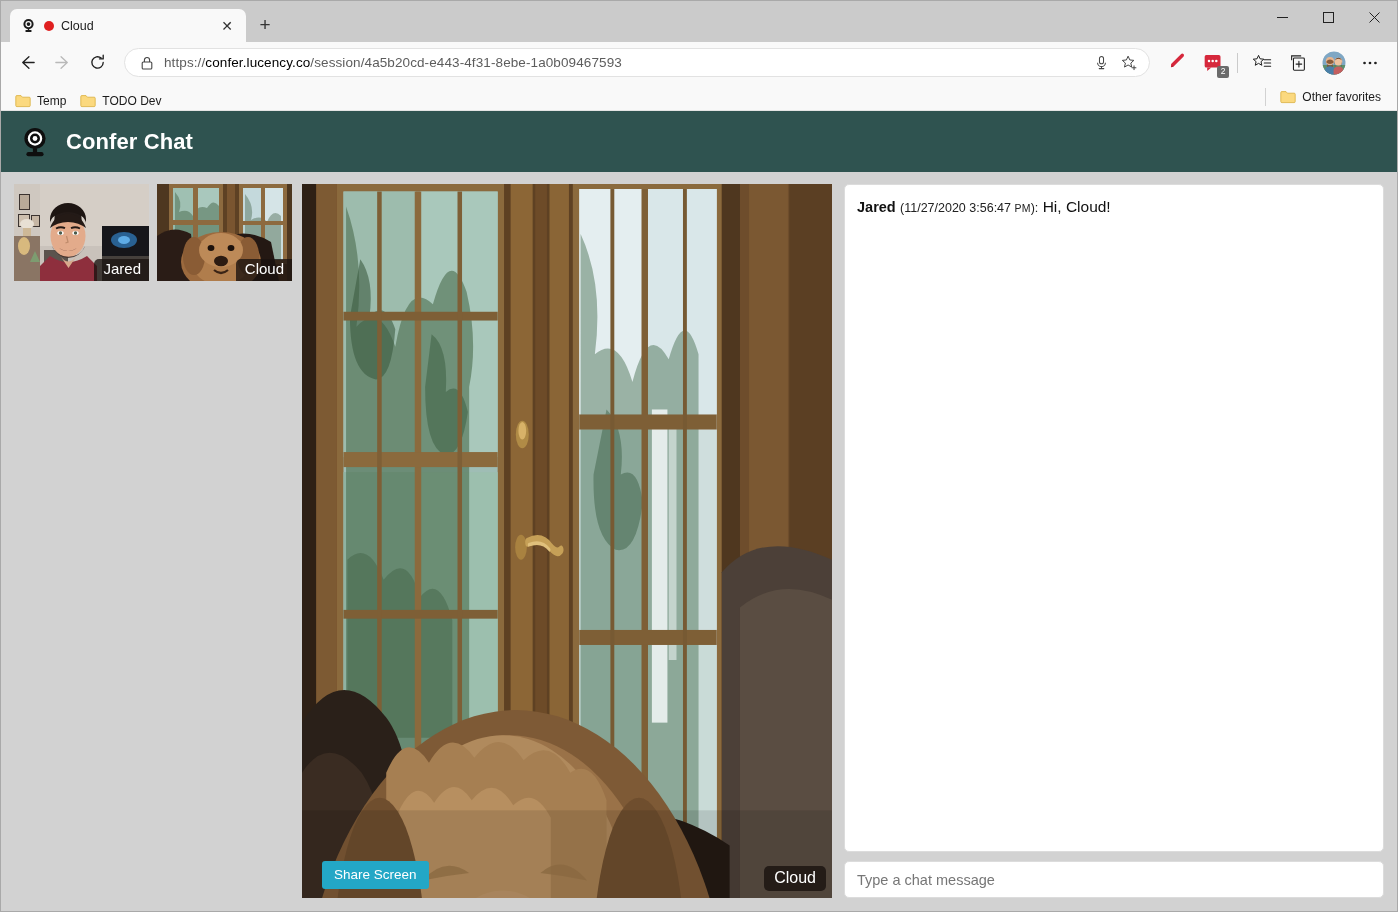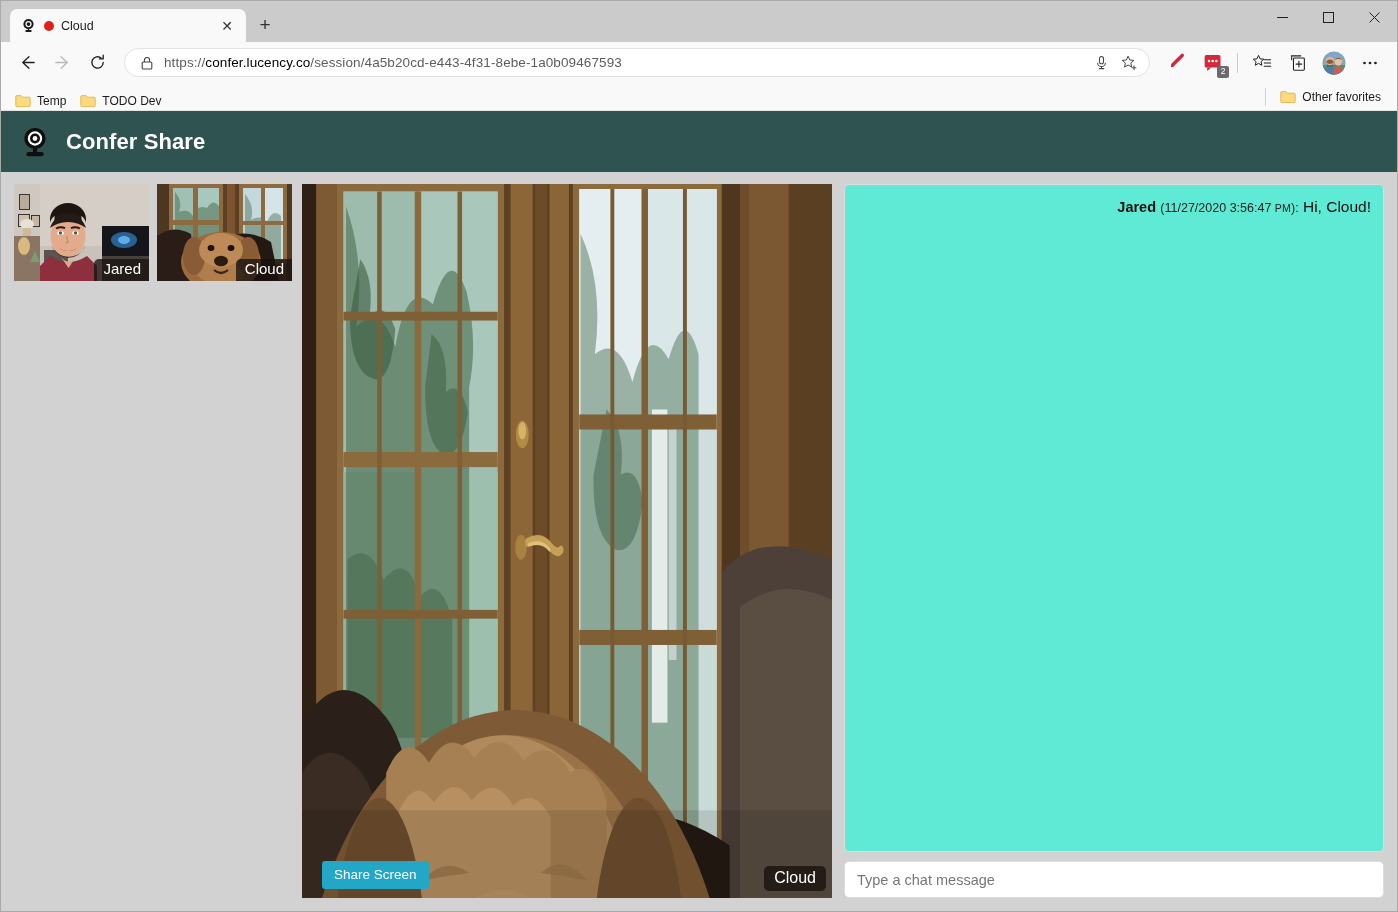--- a/index.html
+++ b/index.html
@@ -221,26 +221,25 @@
   }
 
   
   .chat-col {
     width: 540px; flex: 0 0 540px;
     display: flex; flex-direction: column; gap: 9px;
     min-height: 0;
   }
   .chat-log {
     flex: 1 1 auto;
-    background: #5eead4;
+    background: #ffffff;
     border: 1px solid #dcdcdc;
     border-radius: 5px;
     padding: 10px 12px;
     overflow: hidden;
-    text-align: right;
   }
   .msg {
     font-size: 15.5px; color: #111;
     line-height: 1.55;
     white-space: nowrap;
   }
   .msg .who { font-weight: bold; font-size: 14.5px; }
   .msg .ts { font-size: 12.5px; color: #222; }
   .msg .ts .ampm { font-size: 10.5px; letter-spacing: .2px; }
   .msg .body { font-size: 15.5px; }
@@ -439,21 +438,21 @@
       <span class="app-logo">
         <svg viewBox="0 0 34 34" width="34" height="34">
           <circle cx="17" cy="13.5" r="10.6" fill="#0e0e0e"></circle>
           <circle cx="17" cy="13.5" r="7.2" fill="#ffffff"></circle>
           <circle cx="17" cy="13.5" r="5" fill="#0e0e0e"></circle>
           <circle cx="17" cy="13.5" r="2.4" fill="#ffffff"></circle>
           <rect x="14.9" y="23.2" width="4.2" height="4.4" fill="#0e0e0e"></rect>
           <rect x="8.4" y="27" width="17.2" height="4.3" rx="2.15" fill="#0e0e0e"></rect>
         </svg>
       </span>
-      <span class="app-title">Confer Share</span>
+      <span class="app-title">Confer Chat</span>
     </div>
 
     <div class="app-body">
 
       <div class="thumbs">
 
         <div class="thumb">
           <svg viewBox="0 0 135 97" preserveAspectRatio="none">
             <rect width="135" height="97" fill="#c9c2bb"></rect>
             <rect x="0" y="0" width="135" height="62" fill="#d5cec6"></rect>

